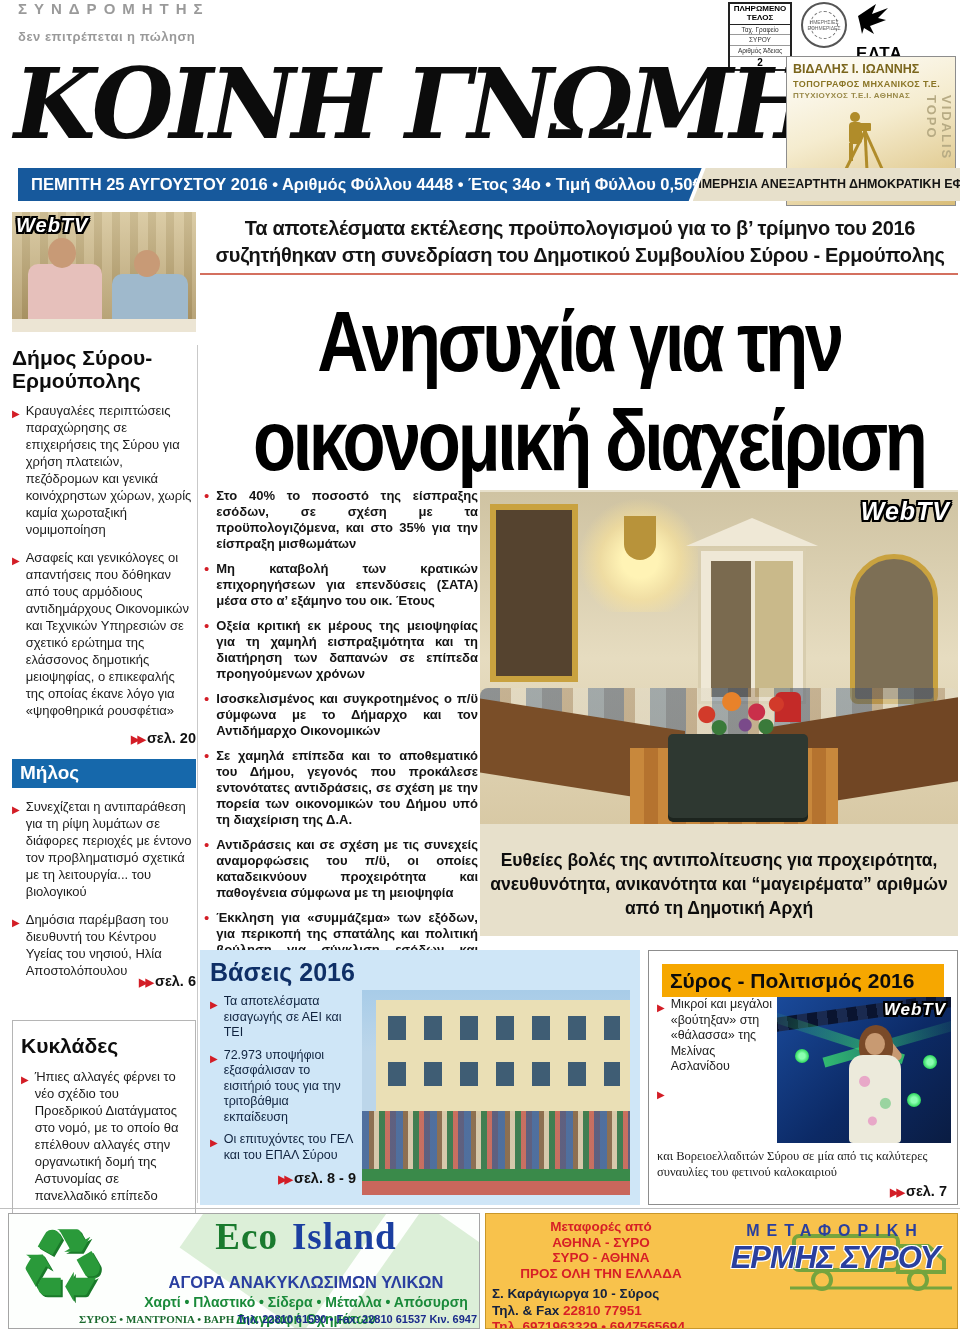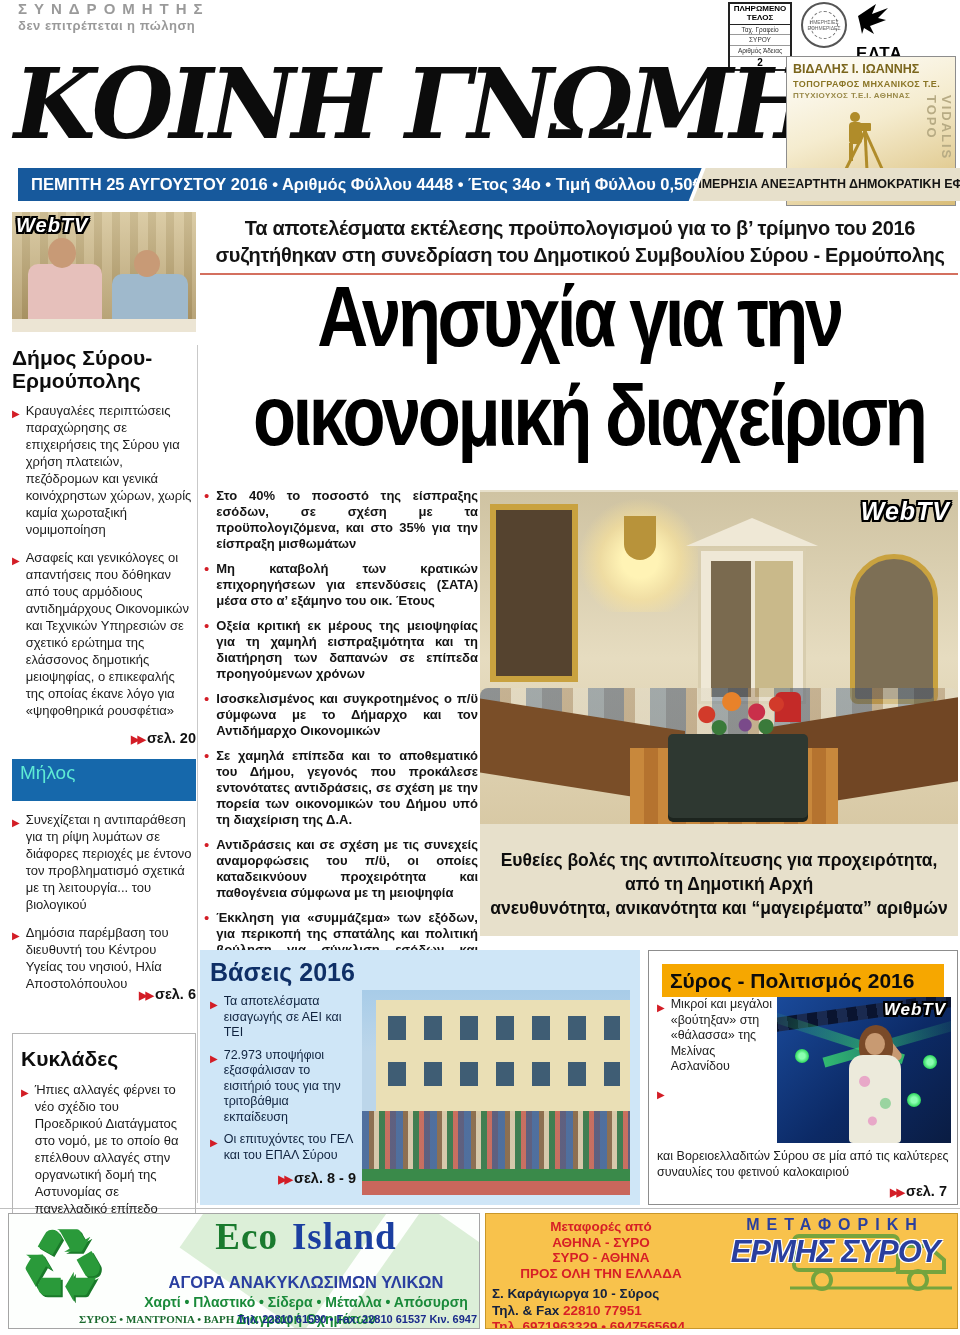--- a/index.html
+++ b/index.html
@@ -2,21 +2,21 @@
 <html><head>
 <meta charset="utf-8">
 <style>
   * { margin:0; padding:0; box-sizing:border-box; }
   body { background:#888; font-family:"Liberation Sans", sans-serif; }
   #page { position:relative; width:960px; height:1335px; background:#fff; margin:0 auto; overflow:hidden; color:#141414; }
 
   
   .subscriber { position:absolute; left:18px; top:0; color:#9a9a9a; }
   .subscriber .l1 { font-size:15px; font-weight:700; letter-spacing:7px; }
-  .subscriber .l2 { font-size:13px; font-weight:700; margin-top:1px; letter-spacing:0.5px; }
+  .subscriber .l2 { font-size:13px; font-weight:700; margin-top:12px; letter-spacing:0.5px; }
 
   .stamps { position:absolute; left:728px; top:2px; display:flex; gap:9px; align-items:flex-start; }
   .paid-stamp { width:64px; border:2px solid #222; font-size:6.5px; text-align:center; color:#333; background:#fff; }
   .paid-stamp .hd { font-weight:800; font-size:8px; color:#000; border-bottom:1px solid #222; padding:1px 0; line-height:1.1; }
   .paid-stamp .row { border-bottom:1px solid #999; padding:1px 0; line-height:1.2; }
   .paid-stamp .num { font-size:10px; font-weight:800; color:#000; padding:0 0 1px; }
   .round-stamp { width:46px; height:46px; border:2px solid #555; border-radius:50%; position:relative; display:flex; align-items:center; justify-content:center; }
   .round-stamp .inner { width:28px; height:28px; border:1px dashed #777; border-radius:50%; display:flex; align-items:center; justify-content:center; font-size:5px; color:#666; text-align:center; }
   .elta { width:78px; text-align:left; }
   .elta .name { font-weight:800; font-size:17px; letter-spacing:1px; color:#000; display:inline-block; vertical-align:top; margin-top:8px;}
@@ -53,29 +53,29 @@
   .side-photo { position:relative; width:184px; height:120px; overflow:hidden;
     background:repeating-linear-gradient(90deg,#c8b484 0 10px,#b09a66 10px 18px); }
   .side-photo .glow { position:absolute; inset:0; background:linear-gradient(180deg,rgba(255,250,230,.35),rgba(120,95,60,.25)); }
   .sp-head { position:absolute; border-radius:50%; background:#c89a76; }
   .sp-body { position:absolute; border-radius:10px 10px 0 0; }
   .side-photo .table { position:absolute; left:0; right:0; bottom:0; height:13px; background:#ece5d4; }
   .side-photo .webtv { position:absolute; left:4px; top:2px; font-size:20px; }
 
   .side-h2 { font-size:21px; font-weight:800; color:#0d0d0d; line-height:1.08; margin:15px 0 10px; }
   .side-item { display:flex; gap:6px; margin-bottom:11px; font-size:13px; line-height:17px; color:#1c1c1c; }
-  .milos-bar { background:#1668ab; color:#5eead4; font-size:19px; font-weight:400; padding:3px 0 17px 8px; margin:13px 0 10px; }
+  .milos-bar { background:#1668ab; color:#ffffff; font-size:19px; font-weight:700; padding:3px 0 4px 8px; margin:13px 0 10px; }
   .kyk-box { border:1px solid #b5b5b5; padding:12px 8px 6px; margin-top:31px; }
   .kyk-box .side-h2 { margin:2px 0 10px; }
   .ref-inline { margin-top:-17px; }
 
   
   .kicker { position:absolute; left:204px; top:215px; width:752px; text-align:center; font-size:20px; line-height:27px; font-weight:700; color:#141414; letter-spacing:-0.3px; }
   .kicker-rule { position:absolute; left:200px; top:273px; width:758px; height:2px; background:#d4705f; }
-  .headline { position:absolute; left:200px; top:267px; width:758px; text-align:center; color:#000; }
+  .headline { position:absolute; left:200px; top:292px; width:758px; text-align:center; color:#000; }
   .headline .hl { display:block; white-space:nowrap; font-size:82px; font-weight:800; letter-spacing:-4px; line-height:99px; transform:scaleX(0.86) scaleY(1.04); transform-origin:center; }
 
   .abullets { position:absolute; left:204px; top:488px; width:274px; }
   .abullet { display:flex; gap:7px; margin-bottom:9px; }
   .abullet .dot { color:#d31d26; font-size:15px; line-height:16px; flex:0 0 auto; }
   .abullet .txt { font-size:13px; line-height:16px; font-weight:700; color:#141414; text-align:justify; }
 
   .photo-wrap { position:absolute; left:480px; top:490px; width:478px; height:446px; background:#e7e0cb; }
   .council { position:absolute; left:0; top:2px; width:478px; height:332px; overflow:hidden;
     background:linear-gradient(180deg,#cfc3a2 0%,#e6dcc0 50%,#d8c9a5 100%); }
@@ -134,21 +134,21 @@
   .concert .truss { position:absolute; left:-10px; top:8px; width:200px; height:14px; background:repeating-linear-gradient(90deg,#0a1430 0 10px,#1a2a50 10px 20px); transform:rotate(-8deg); }
   .concert .light { position:absolute; width:14px; height:14px; border-radius:50%; background:radial-gradient(circle,#8affb0 3px,#2ad45a 7px,transparent 8px); }
   .concert .hair { position:absolute; left:82px; top:28px; width:34px; height:40px; border-radius:50% 50% 40% 40%; background:#7a4a28; }
   .concert .face { position:absolute; left:88px; top:36px; width:20px; height:22px; border-radius:50%; background:#c89a72; }
   .concert .dress { position:absolute; left:72px; top:58px; width:52px; height:88px; border-radius:14px 14px 4px 4px;
     background:radial-gradient(circle at 30% 30%, #e8a8c8 5px, transparent 6px),
                radial-gradient(circle at 70% 55%, #9ad4a0 5px, transparent 6px),
                radial-gradient(circle at 45% 75%, #e8a8c8 4px, transparent 5px), #eceadb; }
   .concert .arm { position:absolute; left:108px; top:32px; width:9px; height:34px; background:#c89a72; border-radius:5px; transform:rotate(-38deg); }
   .concert .webtv { position:absolute; right:5px; top:3px; font-size:17px; }
-  .polit .below { position:absolute; left:8px; top:198px; width:294px; font-size:12.5px; line-height:15.5px; color:#1c1c1c; }
+  .polit .below { position:absolute; left:8px; top:198px; width:294px; font-size:12.5px; line-height:15.5px; color:#1c1c1c;font-family:Liberation Serif, serif; }
   .polit .page-ref { position:absolute; right:10px; bottom:5px; }
 
   
   .eco { position:absolute; left:8px; top:1213px; width:472px; height:116px; border:1px solid #a5a5a5; background:#fdfffd; overflow:hidden; }
   .eco .wm1,.eco .wm2 { position:absolute; width:150px; height:150px; background:#dcefd8; transform:rotate(35deg); }
   .eco .wm1 { left:200px; top:-60px; } .eco .wm2 { left:360px; top:20px; }
   .eco .recycle { position:absolute; left:8px; top:-6px; font-size:102px; line-height:116px; color:#2a9a3a; text-shadow:2px 2px 0 #1a7a2a; }
   .eco .txt { position:absolute; left:128px; top:4px; width:338px; text-align:center; }
   .eco .brand { font-family:"Liberation Serif", serif; font-weight:800; font-size:37px; line-height:38px; letter-spacing:1px; }
   .eco .b1 { color:#1a7a2e; } .eco .b2 { color:#1b3fa0; margin-left:14px; }
@@ -159,21 +159,21 @@
   .eco .places { color:#1a6a2e; font-family:"Liberation Serif", serif; }
   .eco .contact { color:#1a2a8a; }
 
   .hermes { position:absolute; left:485px; top:1213px; width:473px; height:116px; background:#f8c24c; border:1px solid #c9972a; overflow:hidden; }
   .hermes .left { position:absolute; left:6px; top:5px; width:218px; }
   .hermes .promo { text-align:center; color:#d71f26; font-weight:800; font-size:13.5px; line-height:15.5px; }
   .hermes .addr { margin-top:5px; font-weight:800; font-size:13.5px; line-height:16.5px; color:#14213f; }
   .hermes .red { color:#d71f26; }
   .hermes .right { position:absolute; left:228px; top:2px; width:242px; height:112px; }
   .hermes .truck-svg { position:absolute; right:0px; top:6px; opacity:.75; }
-  .hermes .btop { text-align:center; color:#2a3f9e; font-weight:800; font-size:16px; letter-spacing:7px; margin-top:0; position:relative; }
+  .hermes .btop { text-align:center; color:#2a3f9e; font-weight:800; font-size:16px; letter-spacing:7px; margin-top:6px; position:relative; }
   .hermes .bmain { text-align:center; color:#2a3f9e; font-weight:900; font-style:italic; font-size:31px; letter-spacing:-1px; position:relative;
     text-shadow:1px 1px 0 #fff, -1px -1px 0 #fff, 1px -1px 0 #fff, -1px 1px 0 #fff; }
   .hermes .addr2 { position:absolute; right:6px; bottom:4px; text-align:right; font-weight:800; font-size:12.5px; line-height:15px; color:#14213f; }
 </style>
 </head>
 <body>
 
 <div id="page">
 
   <div class="subscriber">
@@ -348,22 +348,22 @@
       <div class="c-red"></div>
       <div class="c-table-l"></div>
       <div class="c-table-r"></div>
       <div class="c-floor"></div>
       <div class="c-ctable"></div>
       <div class="c-flowers"></div>
       <div class="webtv">WebTV</div>
     </div>
     <div class="caption-box">
       <div>Ευθείες βολές της αντιπολίτευσης για προχειρότητα,</div>
+      <div>ανευθυνότητα, ανικανότητα και “μαγειρέματα” αριθμών</div>
       <div>από τη Δημοτική Αρχή</div>
-      <div>ανευθυνότητα, ανικανότητα και “μαγειρέματα” αριθμών</div>
     </div>
   </div>
 
   <div class="vaseis">
     <div class="ttl">Βάσεις 2016</div>
     <div class="col">
       <div class="side-item">
         <span class="tri">▶</span>
         <span>Τα αποτελέσματα εισαγωγής σε ΑΕΙ και ΤΕΙ</span>
       </div>

